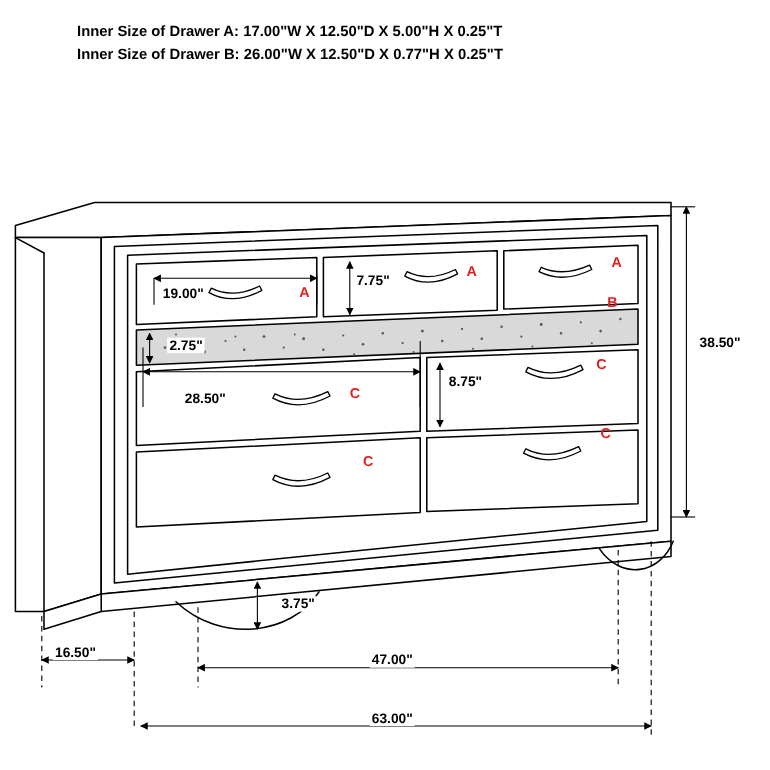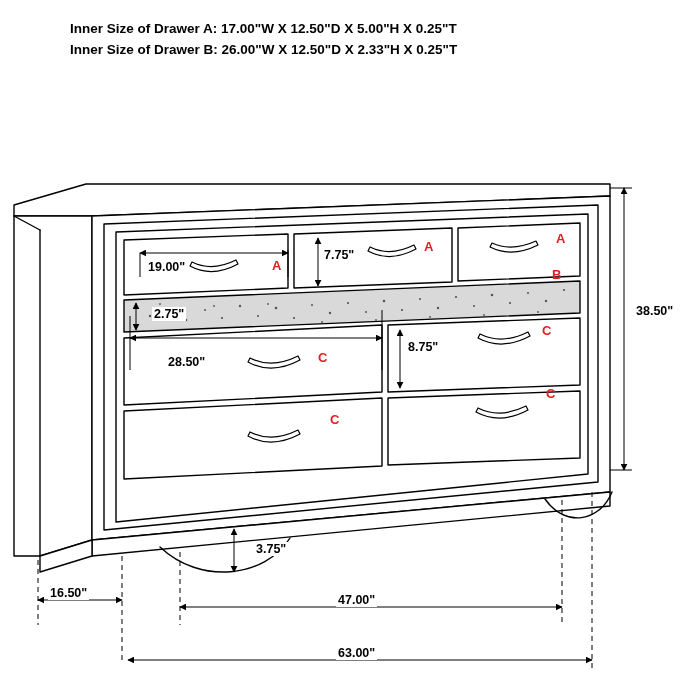--- a/index.html
+++ b/index.html
@@ -57,21 +57,21 @@
     white-space: nowrap;
   }
 </style>
 </head>
 <body>
 
 <div id="stage">
 
   <div class="spec-lines">
     <div class="spec-line">Inner Size of Drawer A: 17.00"W X 12.50"D X 5.00"H X 0.25"T</div>
-    <div class="spec-line">Inner Size of Drawer B: 26.00"W X 12.50"D X 2.33"H X 0.25"T</div>
+    <div class="spec-line">Inner Size of Drawer B: 26.00"W X 12.50"D X 0.77"H X 0.25"T</div>
   </div>
 
   <svg class="draw" viewBox="0 0 700 700">
     <g fill="none" stroke="#000000" stroke-width="1.4" stroke-linejoin="round" stroke-linecap="round">
 
       <polygon points="14,205 86,184 610,184 610,196 92,216 14,216" fill="#ffffff" stroke="#000000"></polygon>
 
       <polygon points="14,216 92,216 92,540 40,556 14,556" fill="#ffffff" stroke="#000000"></polygon>
 
       <line x1="40" y1="556" x2="40" y2="230"></line>

